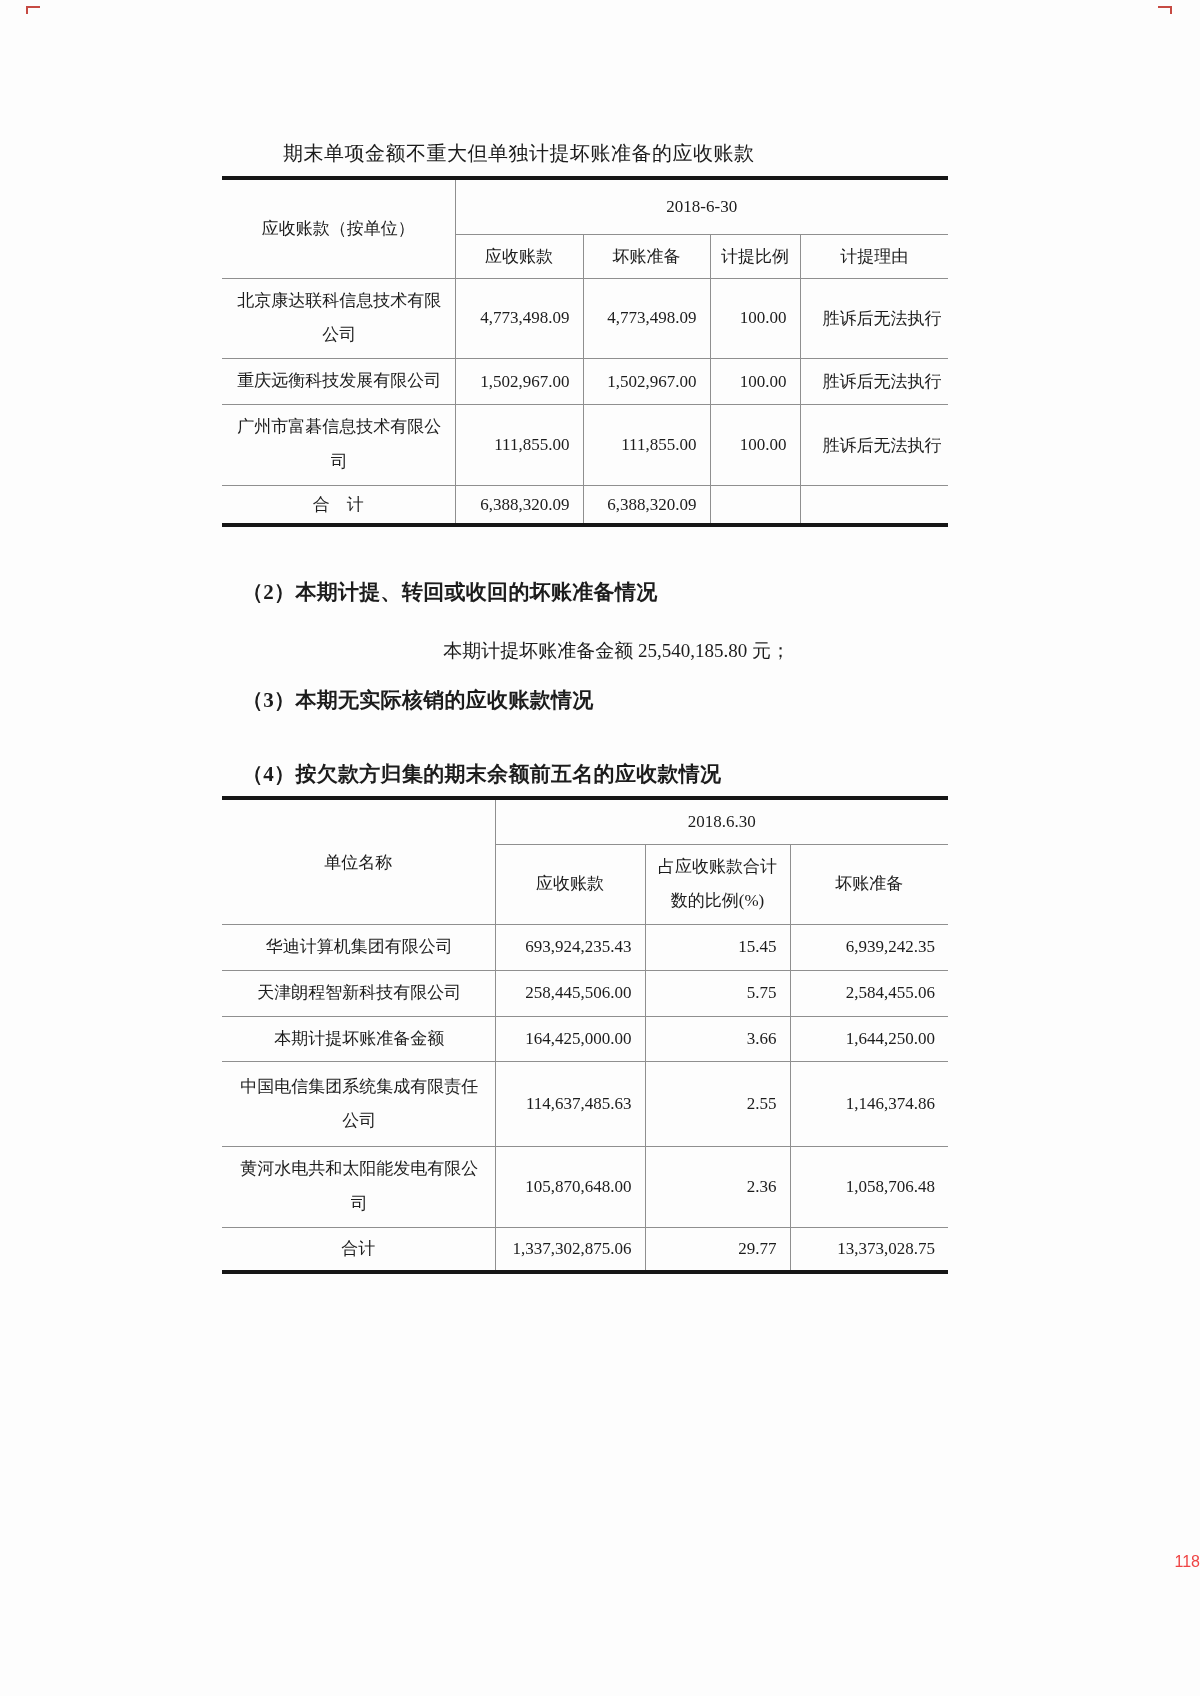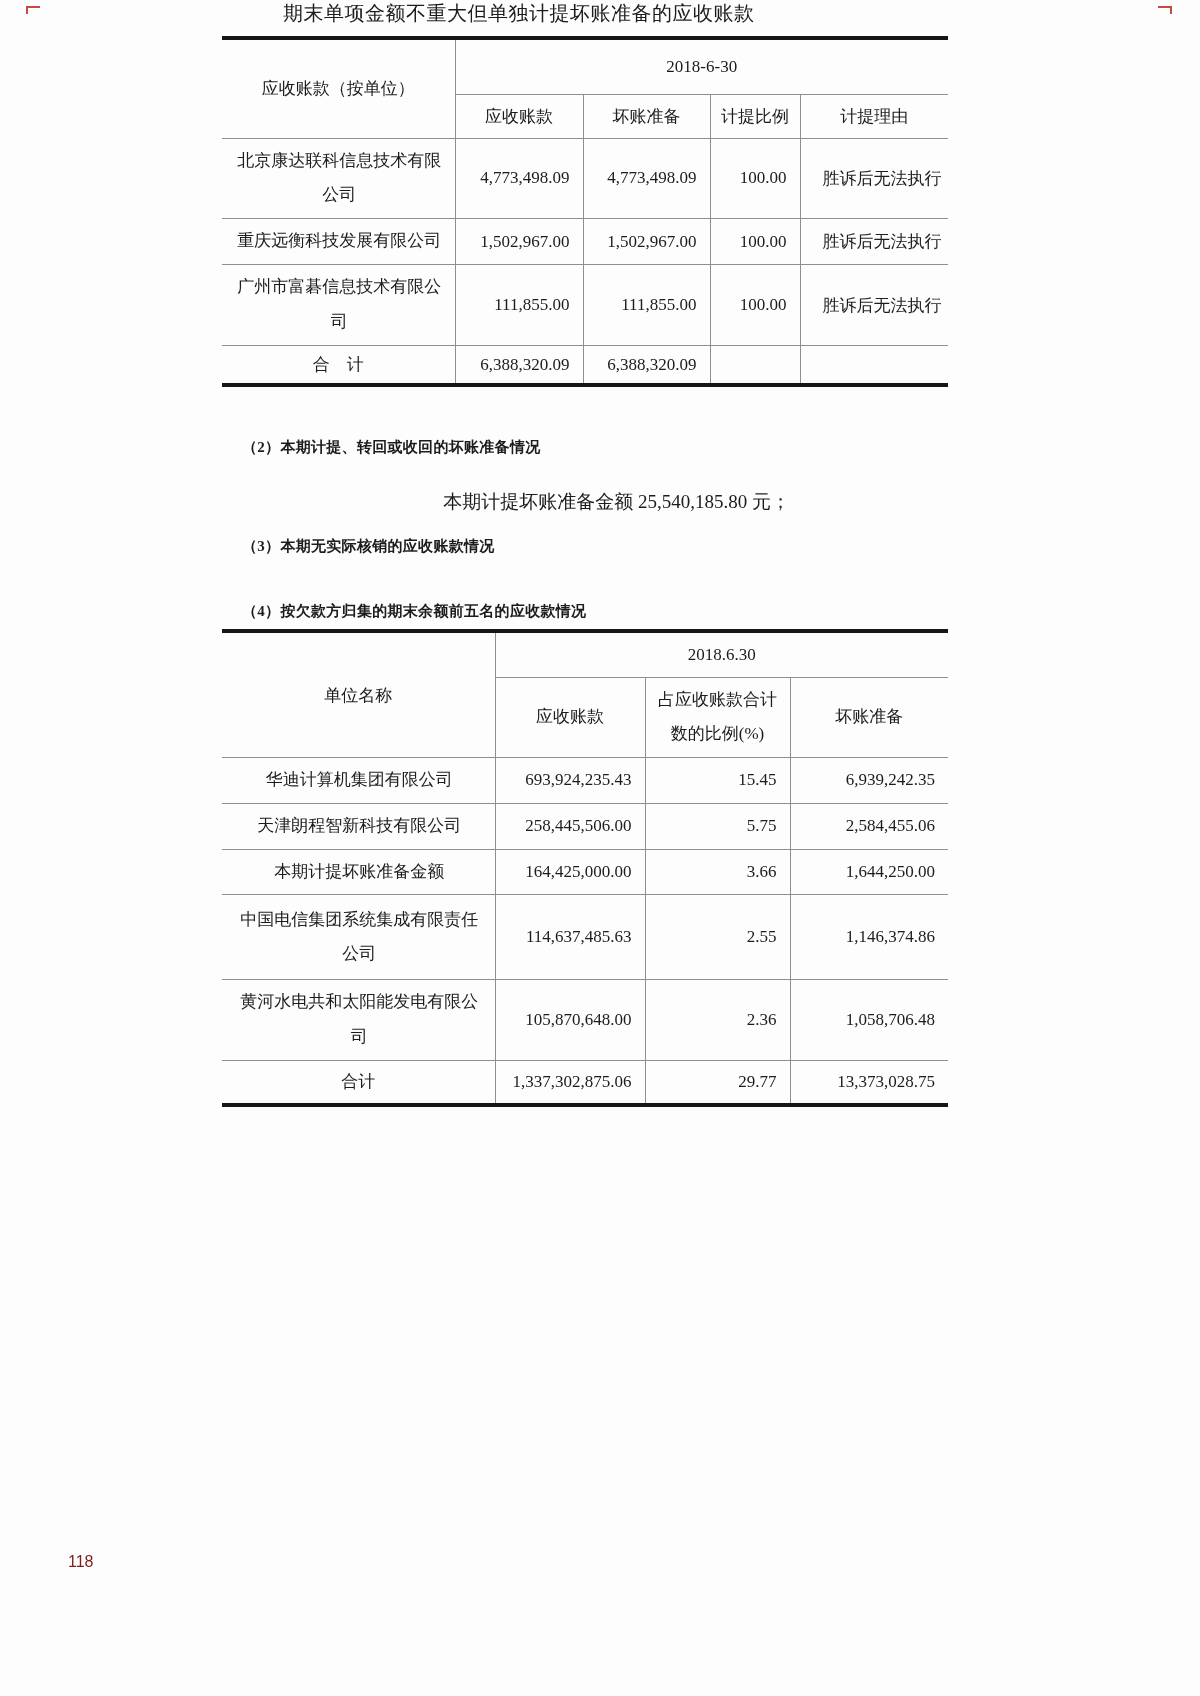--- a/index.html
+++ b/index.html
@@ -15,20 +15,21 @@
   .scan-mark {
     position: absolute; top: 6px; width: 14px; height: 5px;
     border-top: 2px solid #c64a43;
   }
   .scan-mark.left  { left: 26px;  border-left: 2px solid #c64a43; height: 8px;}
   .scan-mark.right { right: 28px; border-right: 2px solid #c64a43; height: 8px;}
   .content {
     position: absolute; left: 222px; top: 0; width: 726px;
   }
   .doc-title {
+    margin-top: 140px;
     padding-left: 61px;
     font-size: 20px;
     letter-spacing: 0.5px;
   }
   table {
     width: 726px;
     border-collapse: collapse;
     table-layout: fixed;
     border-top: 4px solid #161616;
     border-bottom: 4px solid #161616;
@@ -52,43 +53,43 @@
   #table2 .hdr-period { height: 46px; }
   #table2 .hdr-sub th { height: 80px; line-height: 2.0; padding: 0 8px; }
   .r-tall td { height: 80px; }
   .r-std td { height: 46px; }
   .r-total td { height: 40px; }
   #table2 .r-std td { height: 45px; }
   #table2 .r-tall td { height: 85px; }
   #table2 .r-total td { height: 44px; }
   .section-heading {
     font-weight: bold;
-    font-size: 15px;
+    font-size: 21px;
     padding-left: 20px;
     letter-spacing: 0.3px;
   }
   #sec2-heading { margin-top: 51px; }
   #sec2-body {
     margin-top: 32px;
     padding-left: 63px;
     font-size: 19px;
     text-align: center;
   }
   #sec3-heading { margin-top: 22px; }
   #sec4-heading { margin-top: 46px; }
   .page-footer {
     position: absolute;
     top: 1553px;
     left: 0;
     width: 1200px;
-    text-align: left;
+    text-align: right;
     text-indent: 68px;
     font-family: "Liberation Sans", "DejaVu Sans", sans-serif;
     font-size: 16px;
-    color: #7f1d1d;
+    color: #ef4444;
   }
 </style>
 </head>
 <body>
 
 <div class="scan-mark left"></div>
 <div class="scan-mark right"></div>
 
 <div class="content">
 

